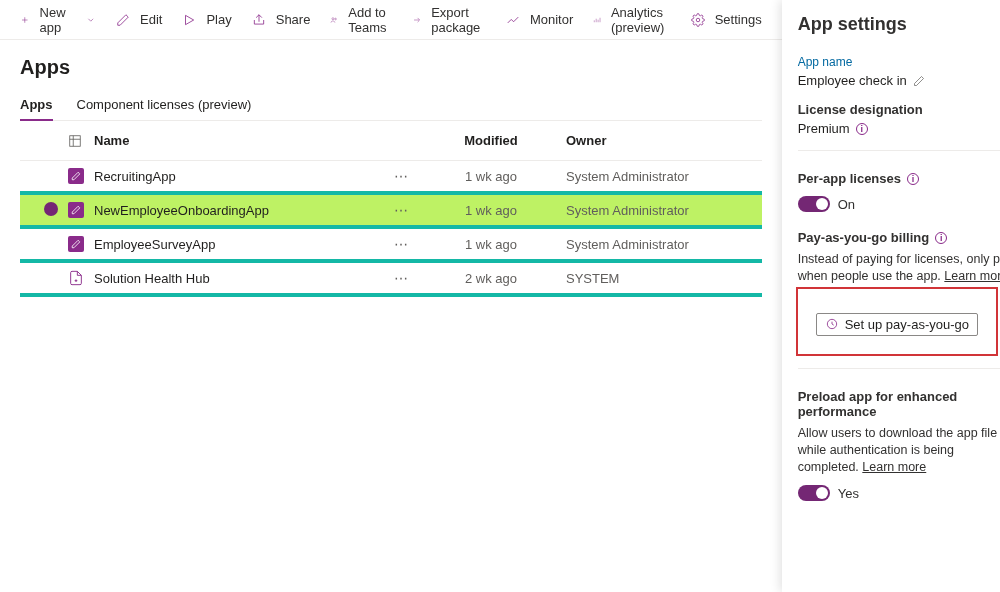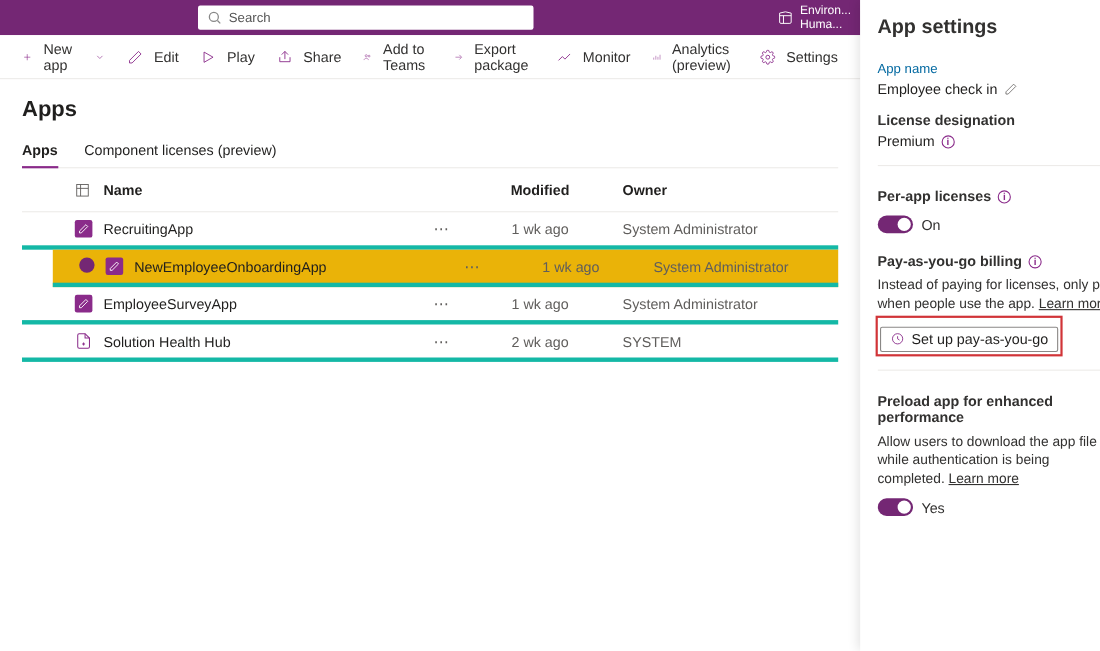--- a/index.html
+++ b/index.html
@@ -33,21 +33,21 @@
 
   
   .grid-header { display: flex; align-items: center; height: 40px; font-size: 13px; font-weight: 600; color: #201f1e; border-bottom: 1px solid #edebe9; padding-left: 20px; }
   .col-chk { width: 28px; }
   .col-ico { width: 26px; display:flex; align-items:center; }
   .col-name { flex: 0 0 300px; }
   .col-more { width: 22px; }
   .col-modified { flex: 0 0 150px; text-align: center; }
   .col-owner { flex: 1 1 auto; }
   .grid-row { display: flex; align-items: center; height: 34px; font-size: 13px; color: #201f1e; border-bottom: 4px solid #14b8a6; padding-left: 20px; }
-  .grid-row.selected { background: #eab308; margin-left: 28px; }
+  .grid-row.selected { background: #bef264; }
   .grid-row.selected .col-chk::before { content: ""; width: 14px; height: 14px; border-radius: 50%; background: #742774; display: inline-block; margin-left: 4px; position: relative; }
   .grid-row .col-modified, .grid-row .col-owner { color: #605e5c; }
   .cell-appicon { width: 16px; height: 16px; background: #8a2b8a; border-radius: 2px; display:inline-flex; align-items:center; justify-content:center; }
   .cell-appicon svg { width: 10px; height: 10px; stroke: #fff; fill: none; stroke-width: 2; }
   .cell-healthicon { width: 16px; height: 16px; display:inline-flex; }
   .cell-healthicon svg { width: 16px; height: 16px; stroke: #8a2b8a; fill: none; stroke-width: 1.4; }
   .more-dots { color: #605e5c; letter-spacing: 1px; font-size: 14px; cursor: pointer; }
 
   
   .panel { width: 250px; min-width: 250px; height: 592px; box-shadow: -2px 0 10px rgba(0,0,0,.12); background: #fff; padding: 14px 16px; font-size: 13px; color: #323130; display: flex; flex-direction: column; gap: 4px; }
@@ -61,48 +61,29 @@
   .divider { height: 1px; background: #edebe9; margin: 10px 0; }
   .section-h { font-weight: 600; font-size: 13px; display: flex; align-items: center; gap: 6px; margin-top: 6px; }
   .info-icon { width: 12px; height: 12px; border: 1px solid #8a2b8a; border-radius: 50%; display:inline-flex; align-items:center; justify-content:center; font-size: 9px; color: #8a2b8a; font-weight: 600; cursor: help; }
   .panel-desc { color: #323130; font-size: 12.5px; line-height: 1.35; margin-top: 2px; }
   .panel-desc a { color: #323130; text-decoration: underline; cursor: pointer; }
   .toggle-row { display: flex; align-items: center; gap: 8px; margin-top: 6px; }
   .toggle { width: 32px; height: 16px; background: #742774; border-radius: 8px; position: relative; cursor: pointer; }
   .toggle::after { content: ""; width: 12px; height: 12px; background: #fff; border-radius: 50%; position: absolute; top: 2px; right: 2px; }
   .btn-outline { display: inline-flex; align-items: center; gap: 6px; border: 1px solid #8a8886; border-radius: 2px; padding: 3px 8px; font-size: 13px; color: #201f1e; cursor: pointer; margin-top: 6px; }
   .btn-outline svg { width: 14px; height: 14px; stroke: #8a2b8a; fill: none; stroke-width: 1.4; }
-  .highlight-box { outline: 2px solid #d13438; padding: 2px; display: inline-flex; align-self: flex-start; }
+  .highlight-box { outline: 2px solid #d13438; padding: 18px; display: inline-flex; align-self: flex-start; }
   .panel .spacer { flex: 1; }
 
 </style>
 </head>
 <body>
 
 <div class="main">
 
-  <div class="suite-bar">
-    <div class="waffle"></div>
-    <div class="search-box">
-      <svg viewBox="0 0 24 24" fill="none" stroke="#555" stroke-width="2">
-          <circle cx="11" cy="11" r="7"></circle>
-          <line x1="21" y1="21" x2="16.5" y2="16.5"></line>
-        </svg>
-      <span>Search</span>
-    </div>
-    <div class="suite-env">
-      <svg width="14" height="14" viewBox="0 0 24 24" fill="none" stroke="#fff" stroke-width="1.5">
-          <path d="M3 9h18M9 21V9M3 5l9-2 9 2v14a2 2 0 0 1-2 2H5a2 2 0 0 1-2-2z"></path>
-        </svg>
-      <div class="suite-env-text">
-        <span>Environ...</span>
-        <span>Huma...</span>
-      </div>
-    </div>
-  </div>
 
   <div class="cmd-bar">
     <div class="cmd-item">
       <svg class="ico" viewBox="0 0 24 24">
           <line x1="12" y1="5" x2="12" y2="19"></line>
           <line x1="5" y1="12" x2="19" y2="12"></line>
         </svg>
       <span>New app</span>
       <svg class="cmd-chevron" viewBox="0 0 24 24">
           <polyline points="6 9 12 15 18 9"></polyline>

